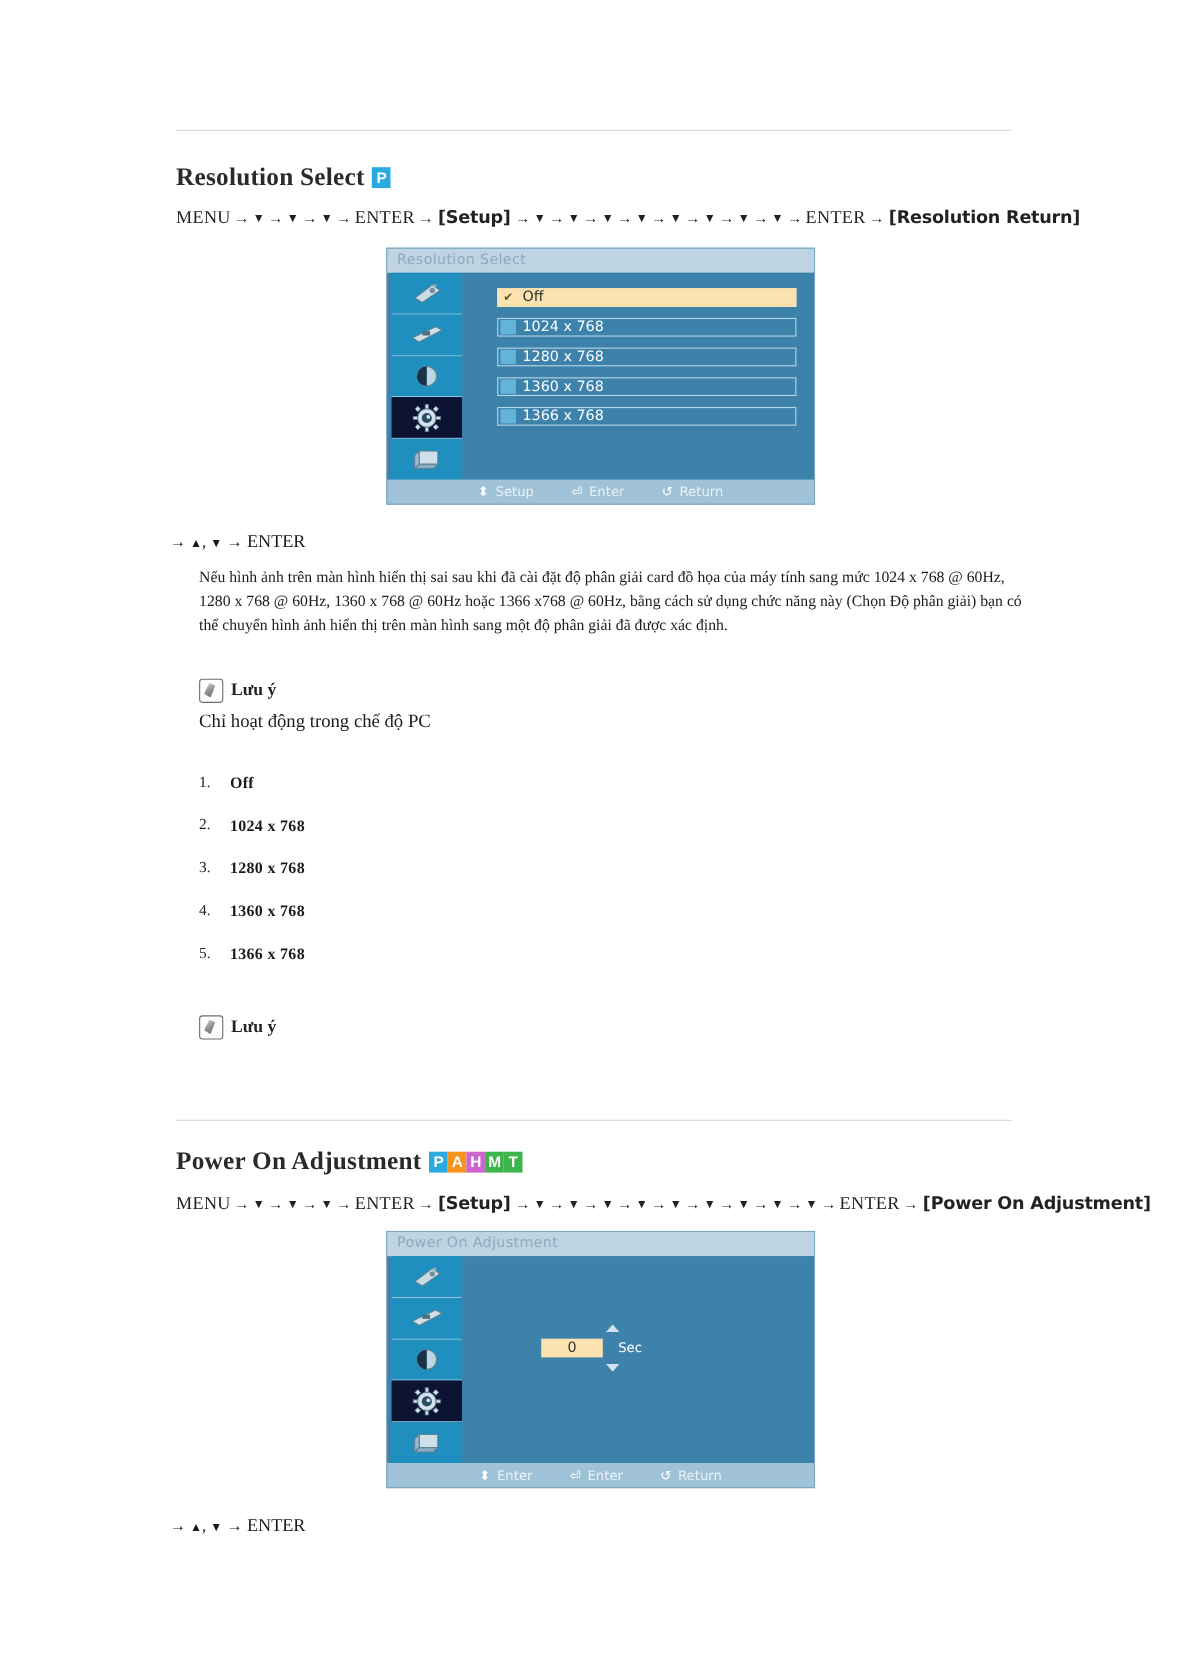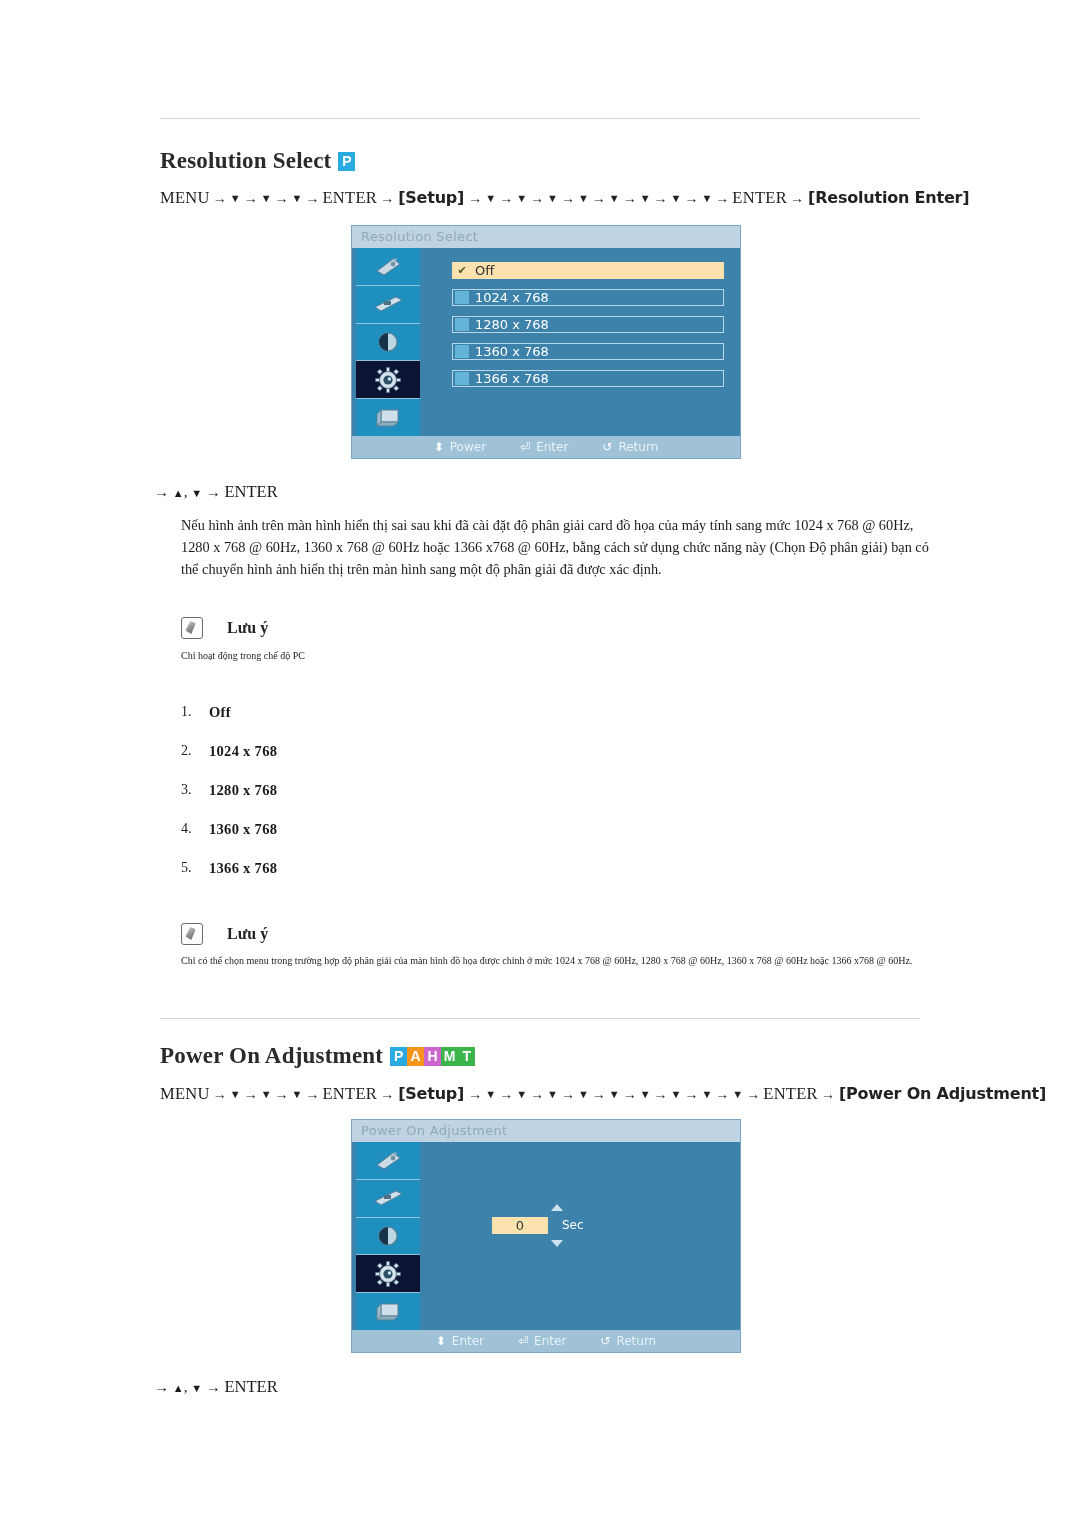--- a/index.html
+++ b/index.html
@@ -223,21 +223,21 @@
     line-height: 22px;
     color: #1c1c1c;
     text-align: left;
   }
   
   .note-head {
     position: absolute;
     left: 181px;
     display: flex;
     align-items: center;
-    gap: 24px;
+    gap: 7px;
   }
   .note-icon {
     width: 20px; height: 20px;
     border: 1.4px solid #6d6d6d;
     border-radius: 3px;
     position: relative;
     background: #fdfdfd;
     flex: 0 0 auto;
   }
   .note-icon::before {
@@ -253,21 +253,21 @@
     font-family: "Liberation Serif", serif;
     font-weight: bold;
     font-size: 16px;
     color: #222;
   }
   .note-body {
     position: absolute;
     left: 181px;
     width: 740px;
     font-family: "Liberation Serif", serif;
-    font-size: 10px;
+    font-size: 17px;
     line-height: 22px;
     color: #1c1c1c;
   }
   
   .numlist { position: absolute; left: 181px; width: 420px; }
   .numrow {
     display: flex;
     height: 39px;
     align-items: flex-start;
     font-family: "Liberation Serif", serif;
@@ -322,21 +322,21 @@
     <span class="dn">▼</span>
     <span class="arr">→</span>
     <span class="dn">▼</span>
     <span class="arr">→</span>
     <span class="dn">▼</span>
     <span class="arr">→</span>
     <span class="dn">▼</span>
     <span class="arr">→</span>
     <span class="sc">ENTER</span>
     <span class="arr">→</span>
-    <span class="tok">[Resolution Enter]</span>
+    <span class="tok">[Resolution Return]</span>
   </div>
 
   <div class="osd" style="left:352px; top:226px;">
     <div class="osd-title">Resolution Select</div>
 
     <div class="osd-side">
       <div class="osd-ico">
         <svg width="30" height="22" viewBox="0 0 30 22">
           <polygon points="4,16 20,4 27,9 11,20" fill="#c9dbe6" stroke="#5a7e91" stroke-width="1"></polygon>
           <polygon points="4,16 11,20 11,20 4,16" fill="#7fa3b6"></polygon>
@@ -401,21 +401,21 @@
       </div>
       <div class="opt" style="top:122px;">
         <span class="mark"></span>
         <span>1366 x 768</span>
       </div>
     </div>
 
     <div class="osd-foot">
       <span class="fitem">
         <span class="fglyph">⬍</span>
-        <span>Power</span>
+        <span>Setup</span>
       </span>
       <span class="fitem">
         <span class="fglyph">⏎</span>
         <span>Enter</span>
       </span>
       <span class="fitem">
         <span class="fglyph">↺</span>
         <span>Return</span>
       </span>
     </div>
@@ -457,21 +457,20 @@
     <div class="numrow">
       <span class="idx">5.</span>
       <span class="val">1366 x 768</span>
     </div>
   </div>
 
   <div class="note-head" style="top:923px;">
     <span class="note-icon"></span>
     <span class="note-label">Lưu ý</span>
   </div>
-  <div class="note-body" style="top:950px;">Chỉ có thể chọn menu trong trường hợp độ phân giải của màn hình đồ họa được chỉnh ở mức 1024 x 768 @ 60Hz, 1280 x 768 @ 60Hz, 1360 x 768 @ 60Hz hoặc 1366 x768 @ 60Hz.</div>
 
   <div class="hr" style="top:1018px;"></div>
 
   <div class="sec-head" style="top:1043px;">
     <span class="title">Power On Adjustment</span>
     <span class="badges">
       <span class="badge" style="background:#29abe2">P</span>
       <span class="badge" style="background:#f7941e">A</span>
       <span class="badge" style="background:#cc66cc">H</span>
       <span class="badge" style="background:#3cb54a">M</span>

